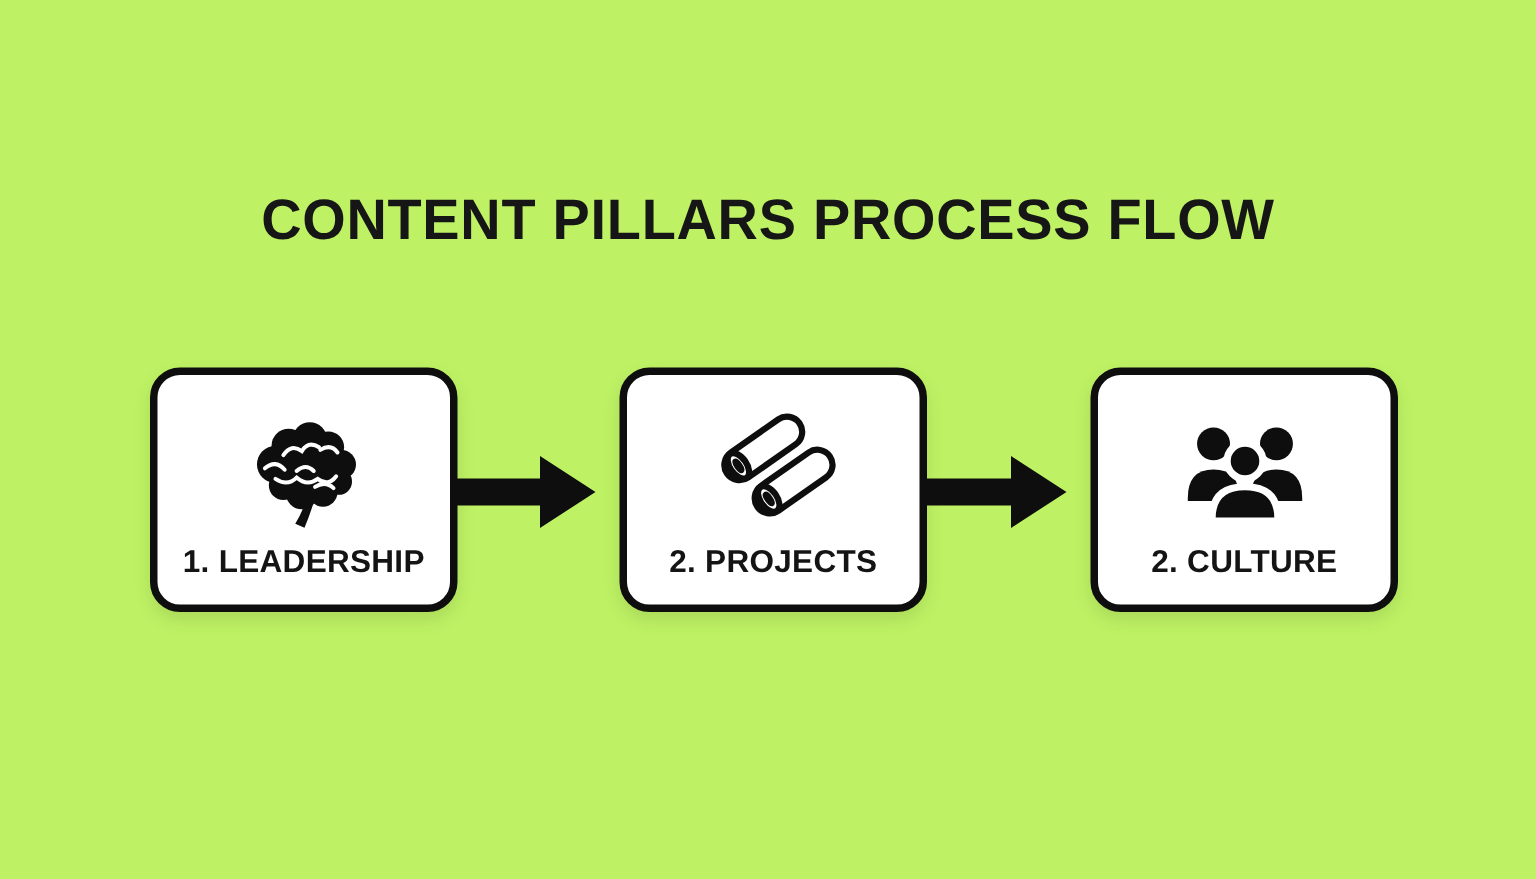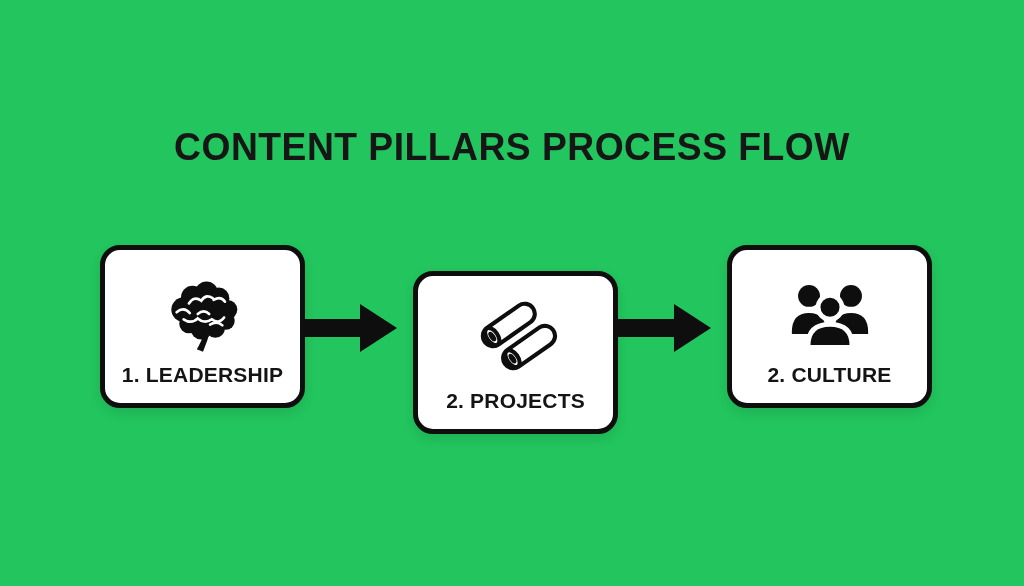--- a/index.html
+++ b/index.html
@@ -3,21 +3,21 @@
 <meta charset="utf-8">
 <style>
   html, body {
     margin: 0;
     padding: 0;
   }
   .stage {
     position: relative;
     width: 1024px;
     height: 586px;
-    background: #22c55e;
+    background: #bef264;
     overflow: hidden;
     font-family: "Liberation Sans", sans-serif;
   }
   .title {
     position: absolute;
     top: 126px;
     left: 0;
     width: 100%;
     text-align: center;
     font-size: 38px;
@@ -36,21 +36,21 @@
     border: 5px solid #0e0e0e;
     border-radius: 20px;
     box-shadow: 0 5px 12px rgba(0,0,0,0.10);
     display: flex;
     flex-direction: column;
     align-items: center;
     justify-content: flex-start;
     padding: 14px 6px 16px 6px;
   }
   .box-1 { left: 100px; }
-  .box-2 { left: 413px; margin-top: 26px; }
+  .box-2 { left: 413px; }
   .box-3 { left: 727px; }
   .icon-wrap {
     flex: 1;
     display: flex;
     align-items: center;
     justify-content: center;
   }
   .pillar-label {
     font-size: 21px;
     font-weight: bold;

